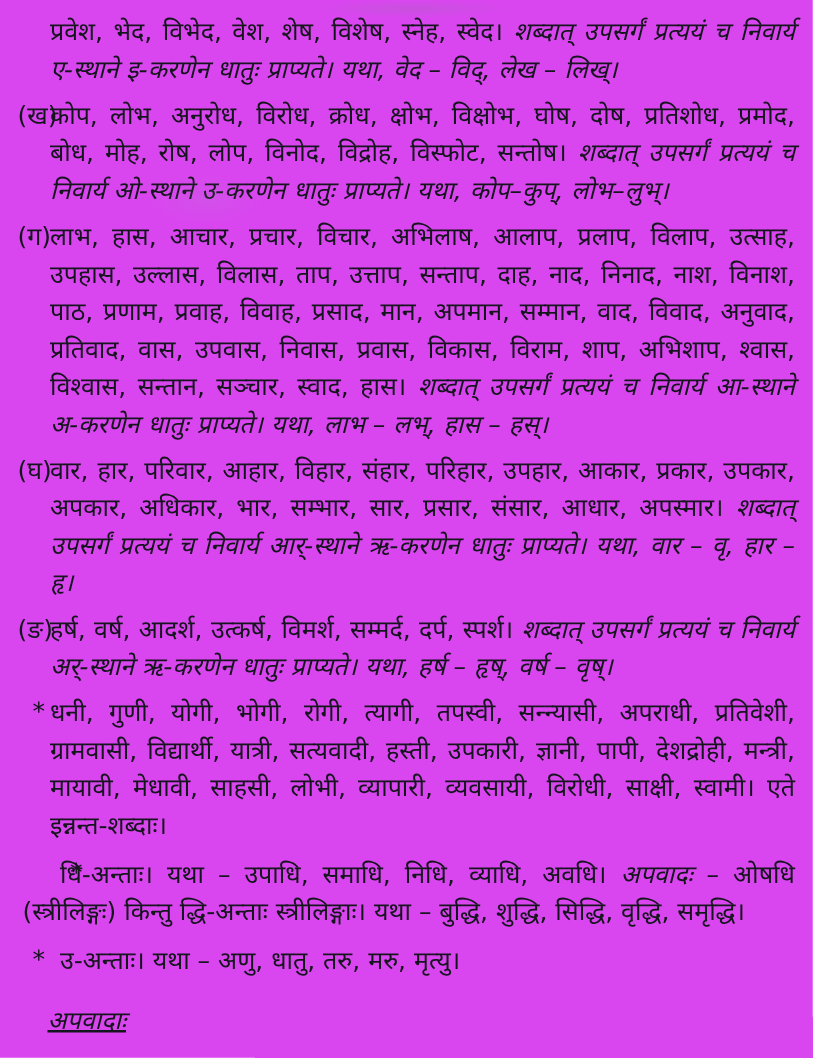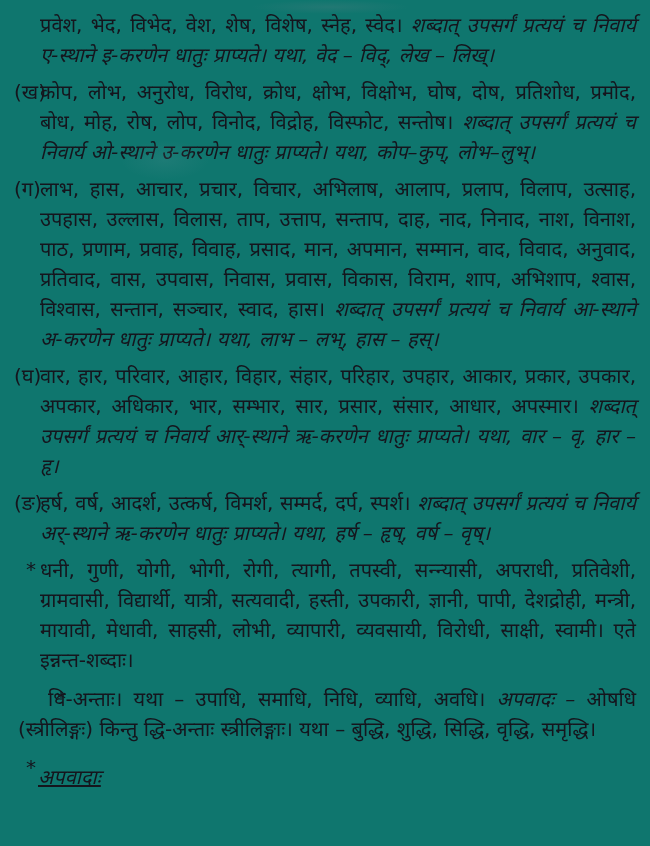--- a/index.html
+++ b/index.html
@@ -1,21 +1,21 @@
 <!DOCTYPE html>
 <html><head>
 <meta charset="utf-8">
 <style>
   html, body { margin: 0; padding: 0; }
   .page {
     position: relative;
     width: 650px;
     height: 846px;
     box-sizing: border-box;
-    background: #0f766e;
+    background: #d946ef;
     color: #15151d;
     font-family: "DejaVu Sans", sans-serif;
     font-size: 20px;
     line-height: 30px;
     padding: 10px 14px 0 0;
     overflow: hidden;
   }
   
   .page::before {
     content: "";
@@ -99,20 +99,21 @@
     <div class="blist">धनी, गुणी, योगी, भोगी, रोगी, त्यागी, तपस्वी, सन्न्यासी, अपराधी, प्रतिवेशी, ग्रामवासी, विद्यार्थी, यात्री, सत्यवादी, हस्ती, उपकारी, ज्ञानी, पापी, देशद्रोही, मन्त्री, मायावी, मेधावी, साहसी, लोभी, व्यापारी, व्यवसायी, विरोधी, साक्षी, स्वामी।  एते इन्नन्त-शब्दाः।</div>
   </div>
 
   <div class="bullet outdent">
     <span class="marker">*</span>
     <span>धि-अन्ताः। यथा – उपाधि, समाधि, निधि, व्याधि, अवधि। </span><span class="it">अपवादः –</span><span> ओषधि (स्त्रीलिङ्गः) किन्तु द्धि-अन्ताः स्त्रीलिङ्गाः। यथा – बुद्धि, शुद्धि, सिद्धि, वृद्धि, समृद्धि।</span>
   </div>
 
   <div class="bullet">
     <span class="marker">*</span>
+    <span>उ-अन्ताः। यथा – अणु, धातु, तरु, मरु, मृत्यु।</span>
   </div>
 
   <div class="exceptions">
     <div class="exc-heading">अपवादाः</div>
 
   </div>
 
 </div>
 
 </body></html>

